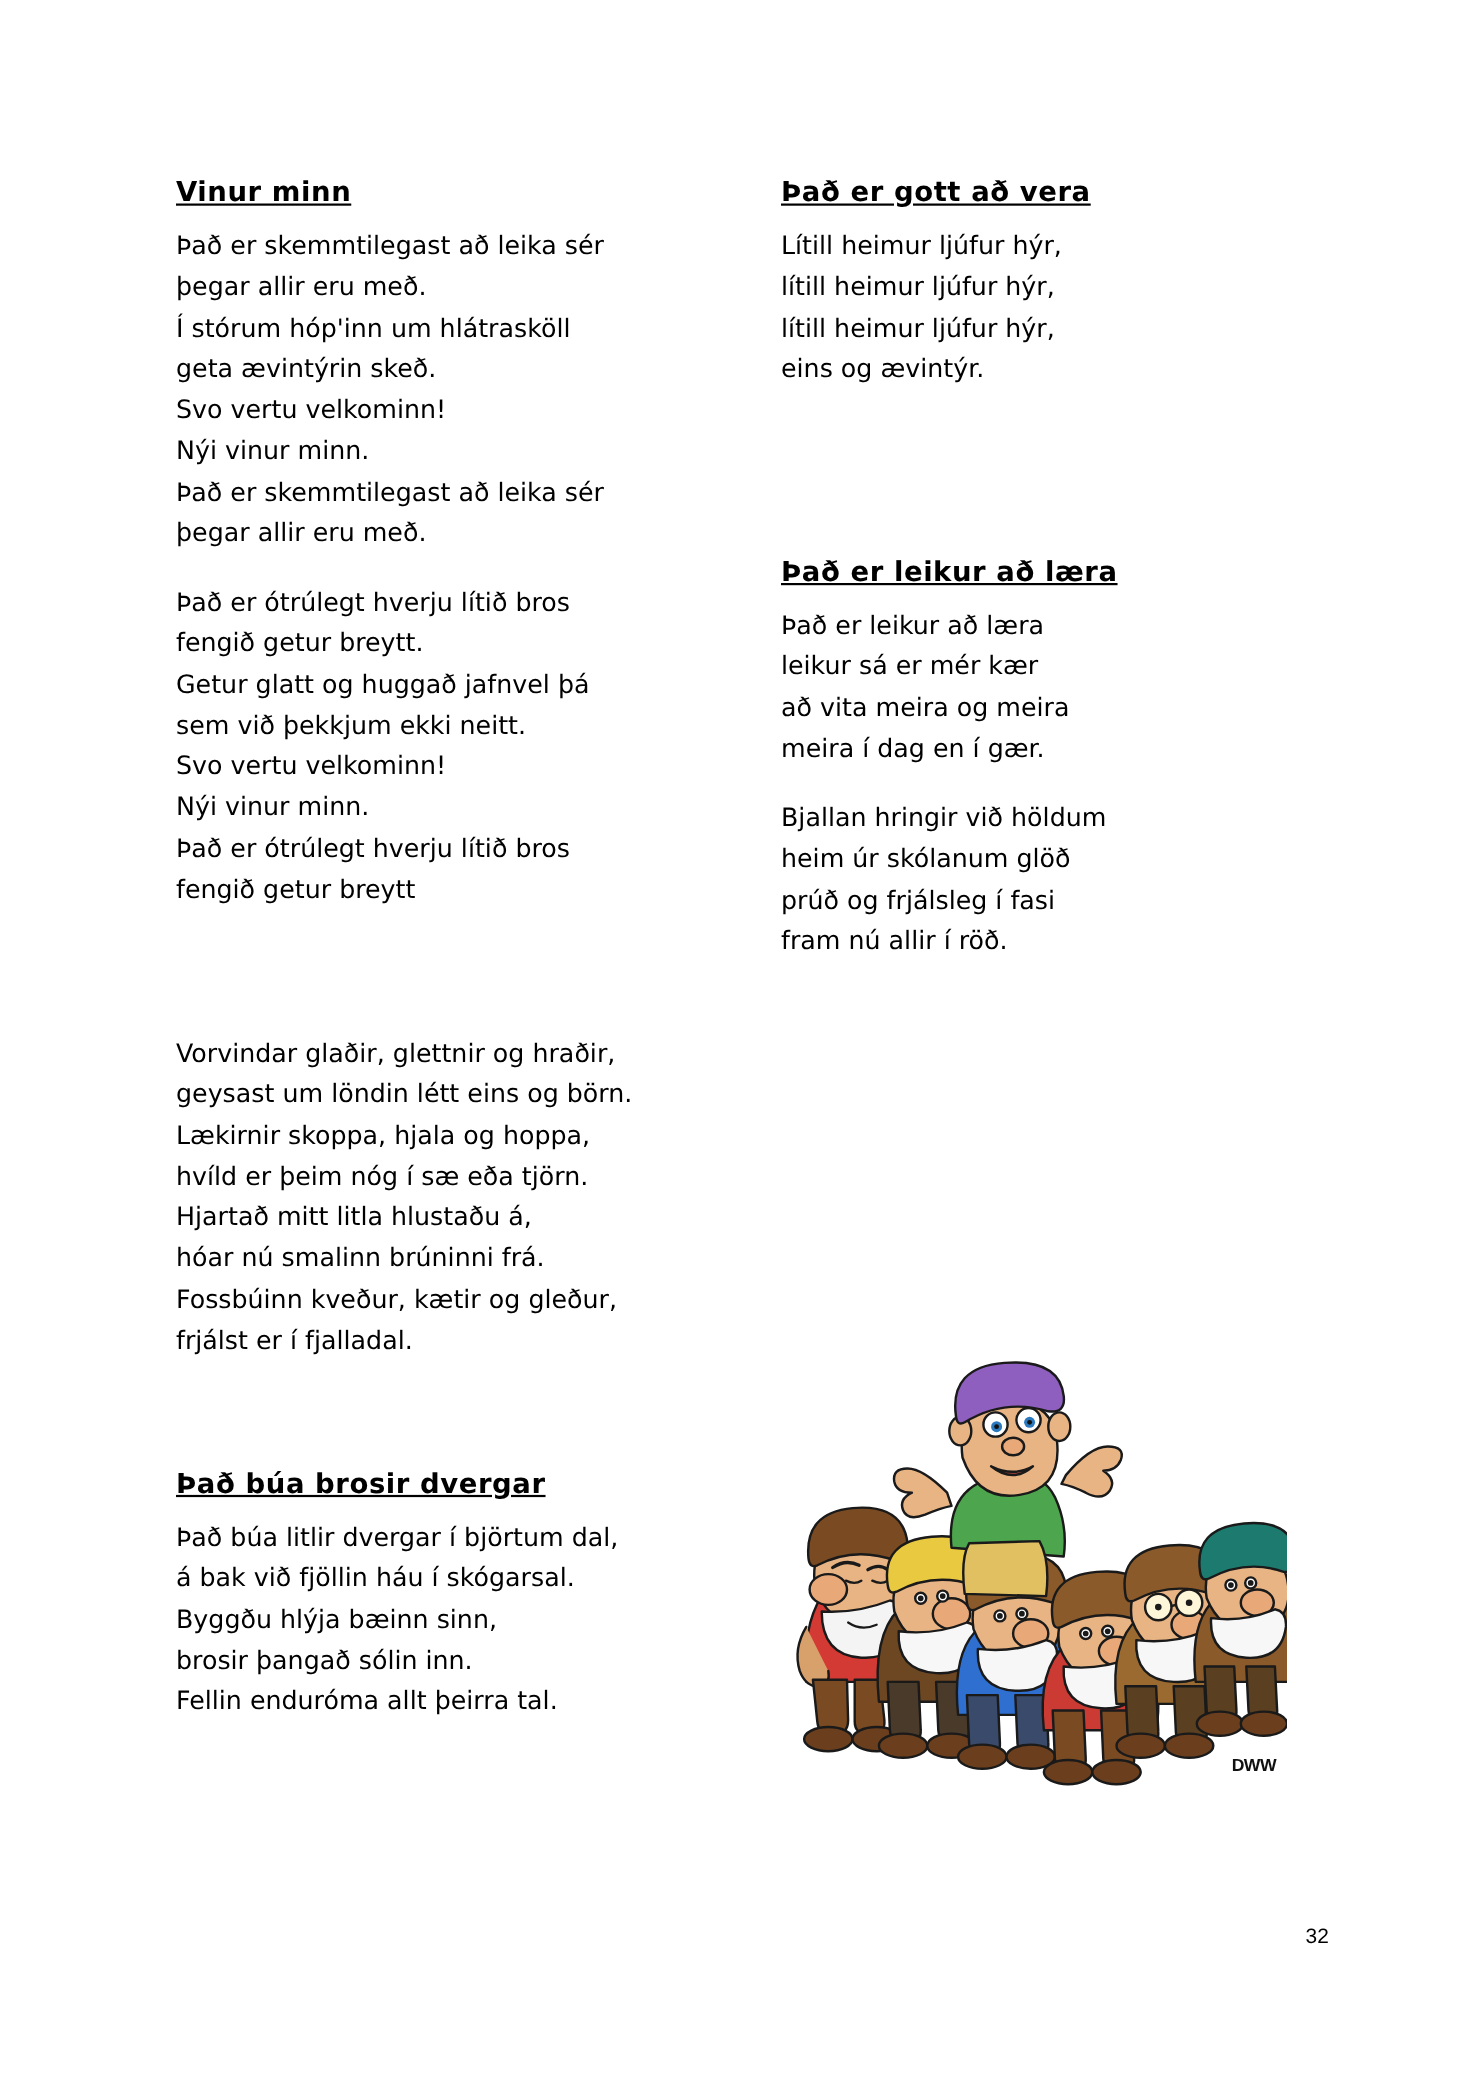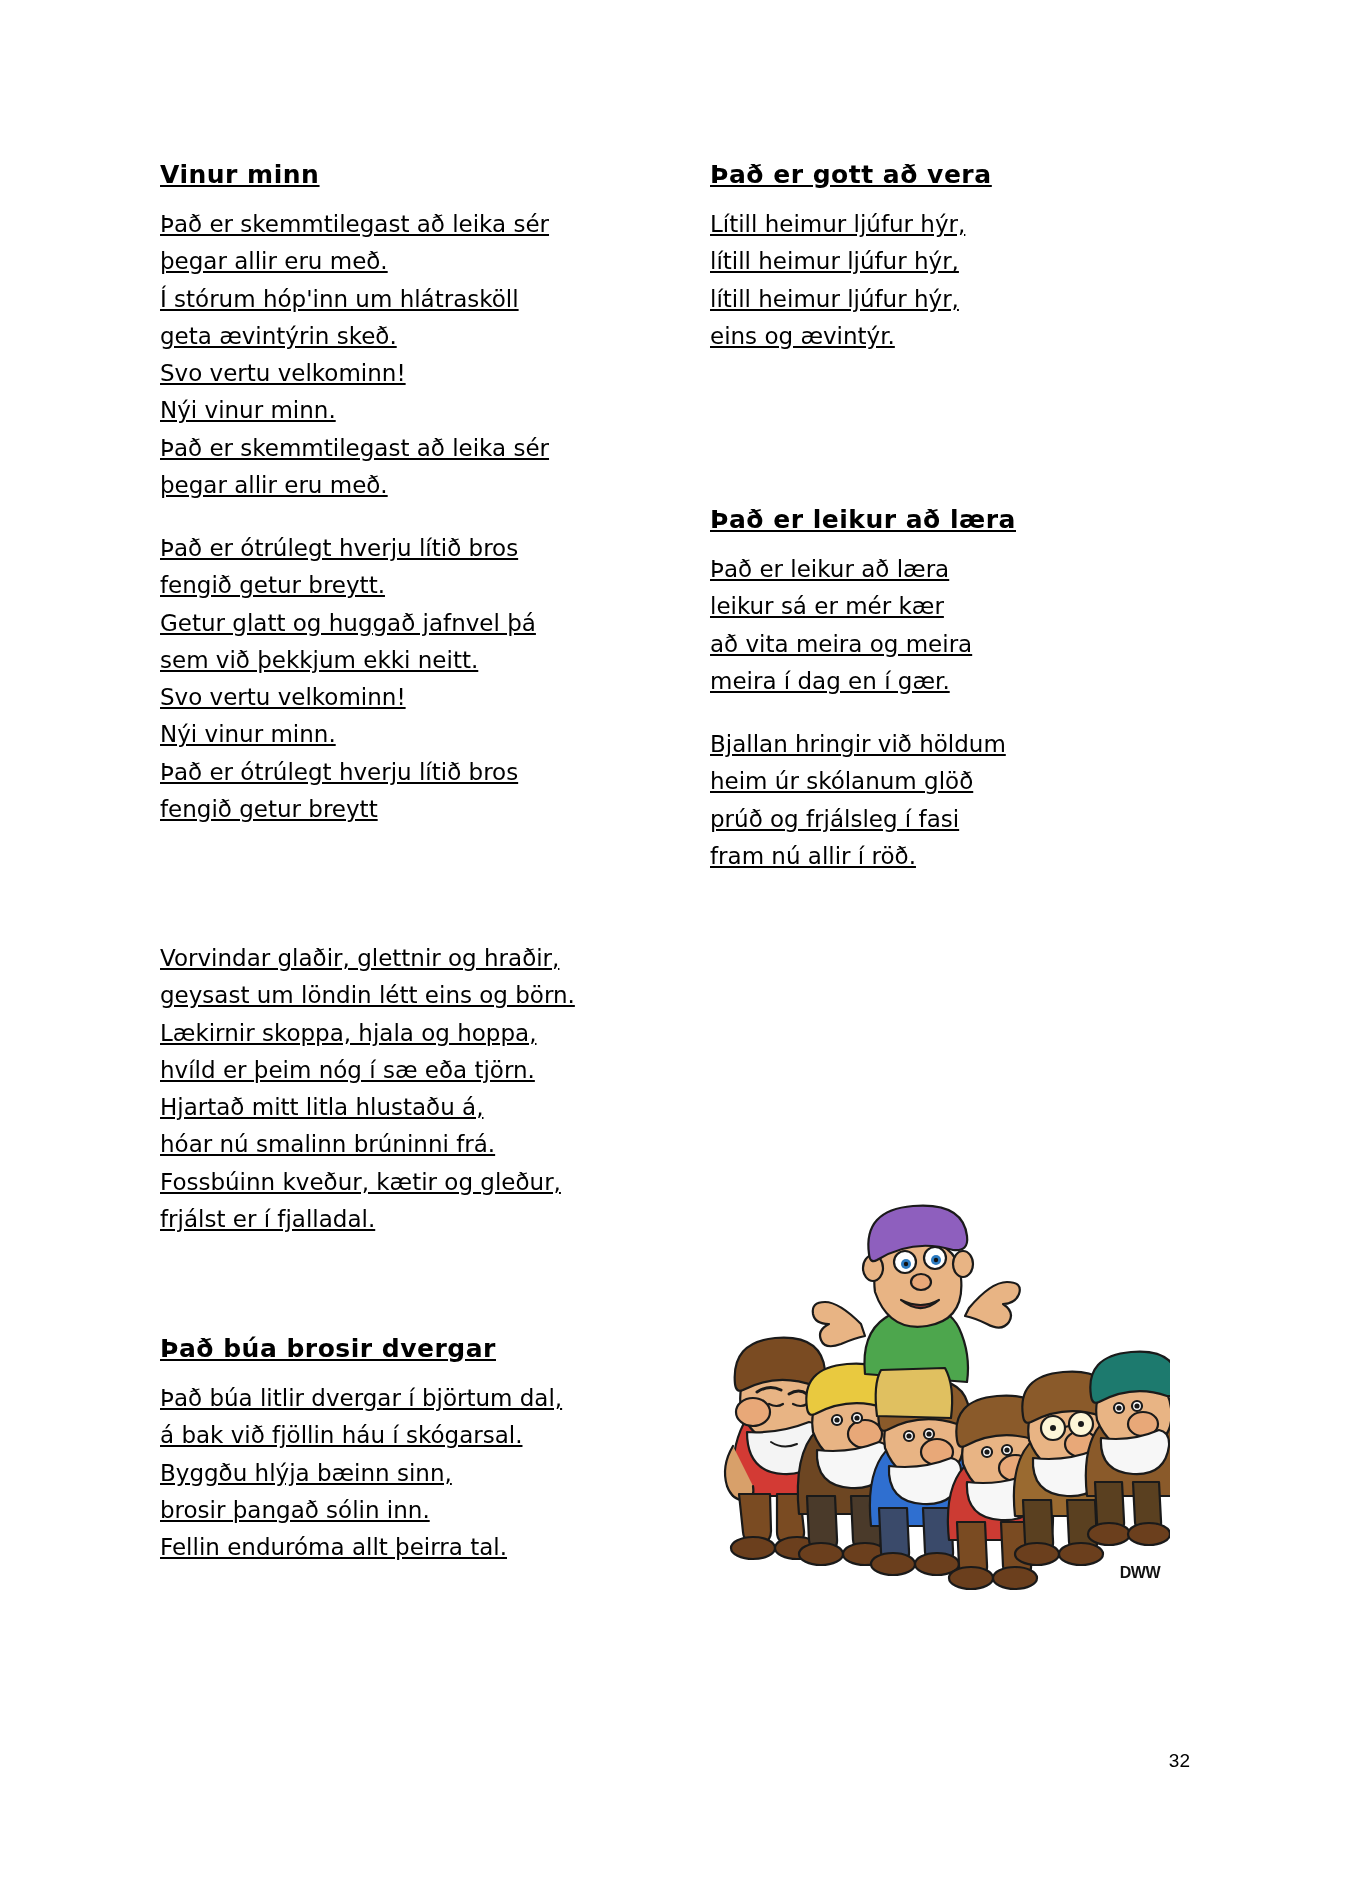--- a/index.html
+++ b/index.html
@@ -16,21 +16,20 @@
     overflow: hidden;
   }
   .page {
     position: absolute;
     inset: 0;
     background: #fff;
   }
   .col {
     position: absolute;
     top: 160px;
-    text-decoration: underline;
   }
   .col-left  { left: 160px; width: 430px; }
   .col-right { left: 710px; width: 430px; }
 
   .song { margin-bottom: 0; }
 
   .song-title {
     font-size: 25px;
     font-weight: bold;
     text-decoration: underline;
@@ -43,31 +42,31 @@
     line-height: 1.62;
     margin: 16px 0 26px 0;
     white-space: pre-line;
   }
   .stanza:last-child { margin-bottom: 0; }
   .spacer-md { height: 96px; }
   .spacer-lg { height: 150px; }
 
   .page-number {
     position: absolute;
-    right: 155px;
+    right: 137px;
     bottom: 130px;
     font-size: 19px;
     font-family: "Liberation Sans", sans-serif;
   }
 
   
   .illus {
     position: absolute;
     left: 715px;
-    top: 1196px;
+    top: 1229px;
     width: 455px;
     height: 400px;
   }
   .illus svg { display: block; }
   .signature {
     position: absolute;
     right: 10px;
     bottom: 14px;
     font-family: "Liberation Sans", sans-serif;
     font-size: 16px;

